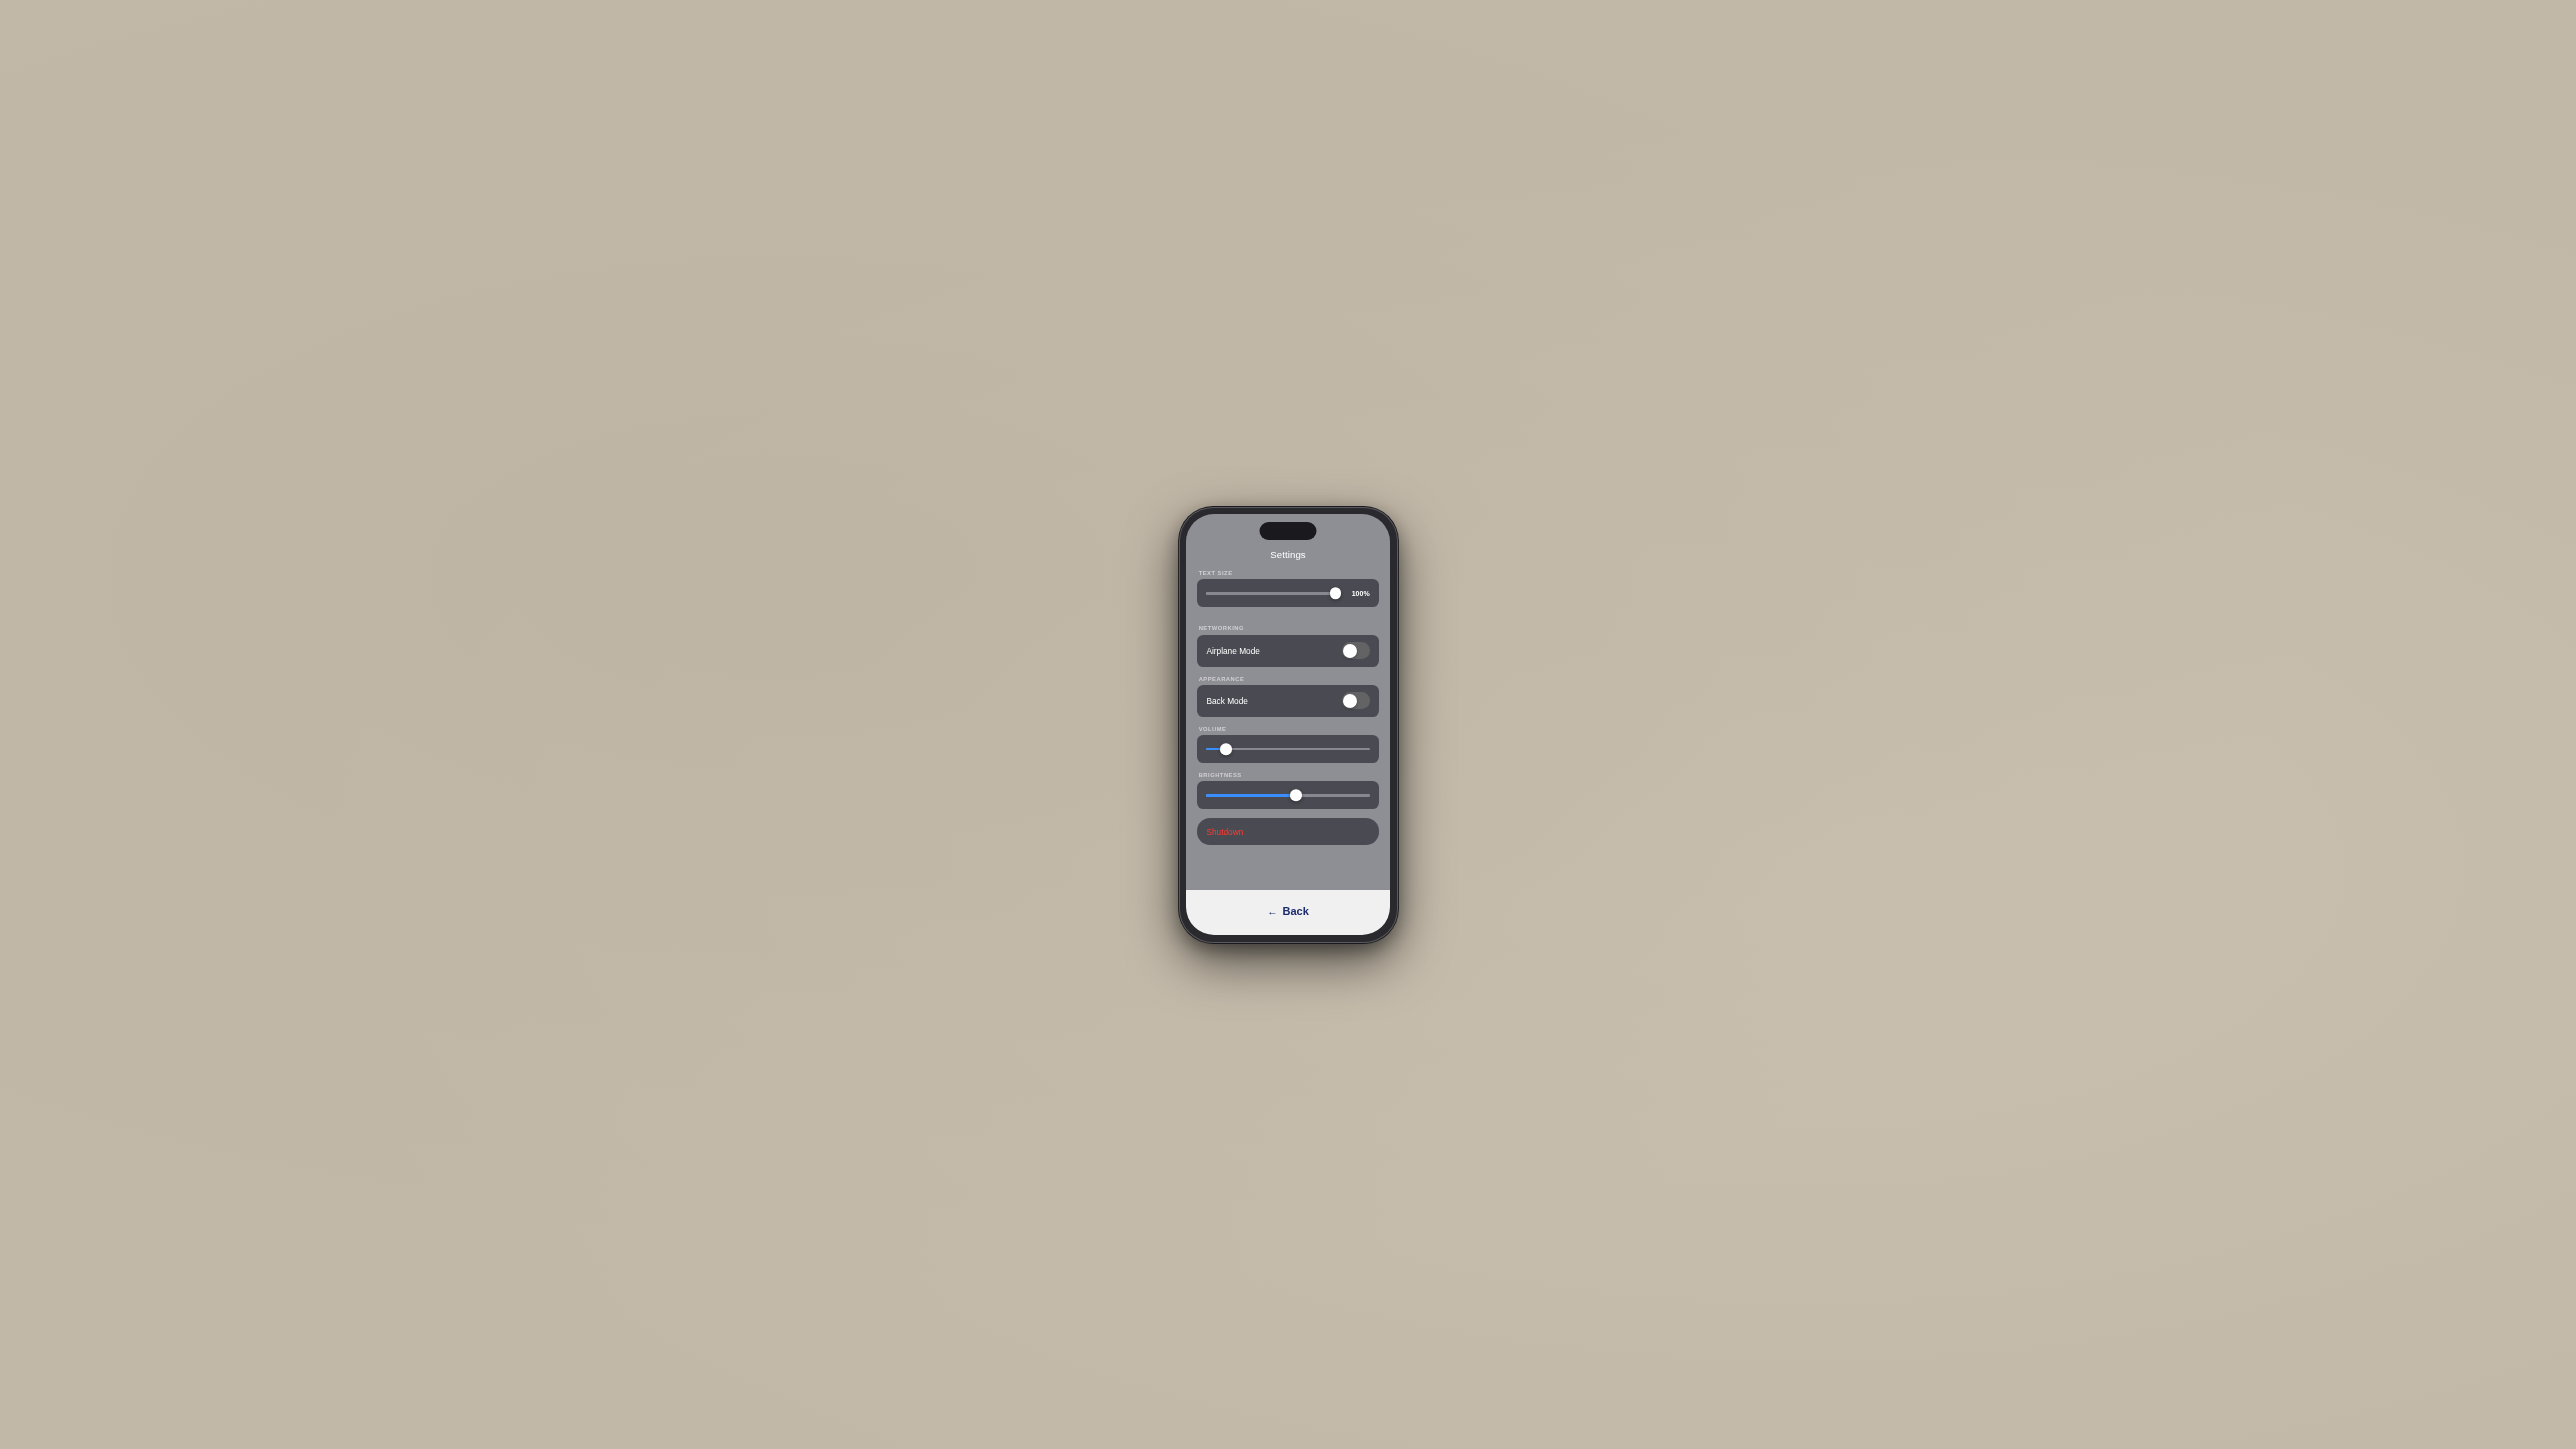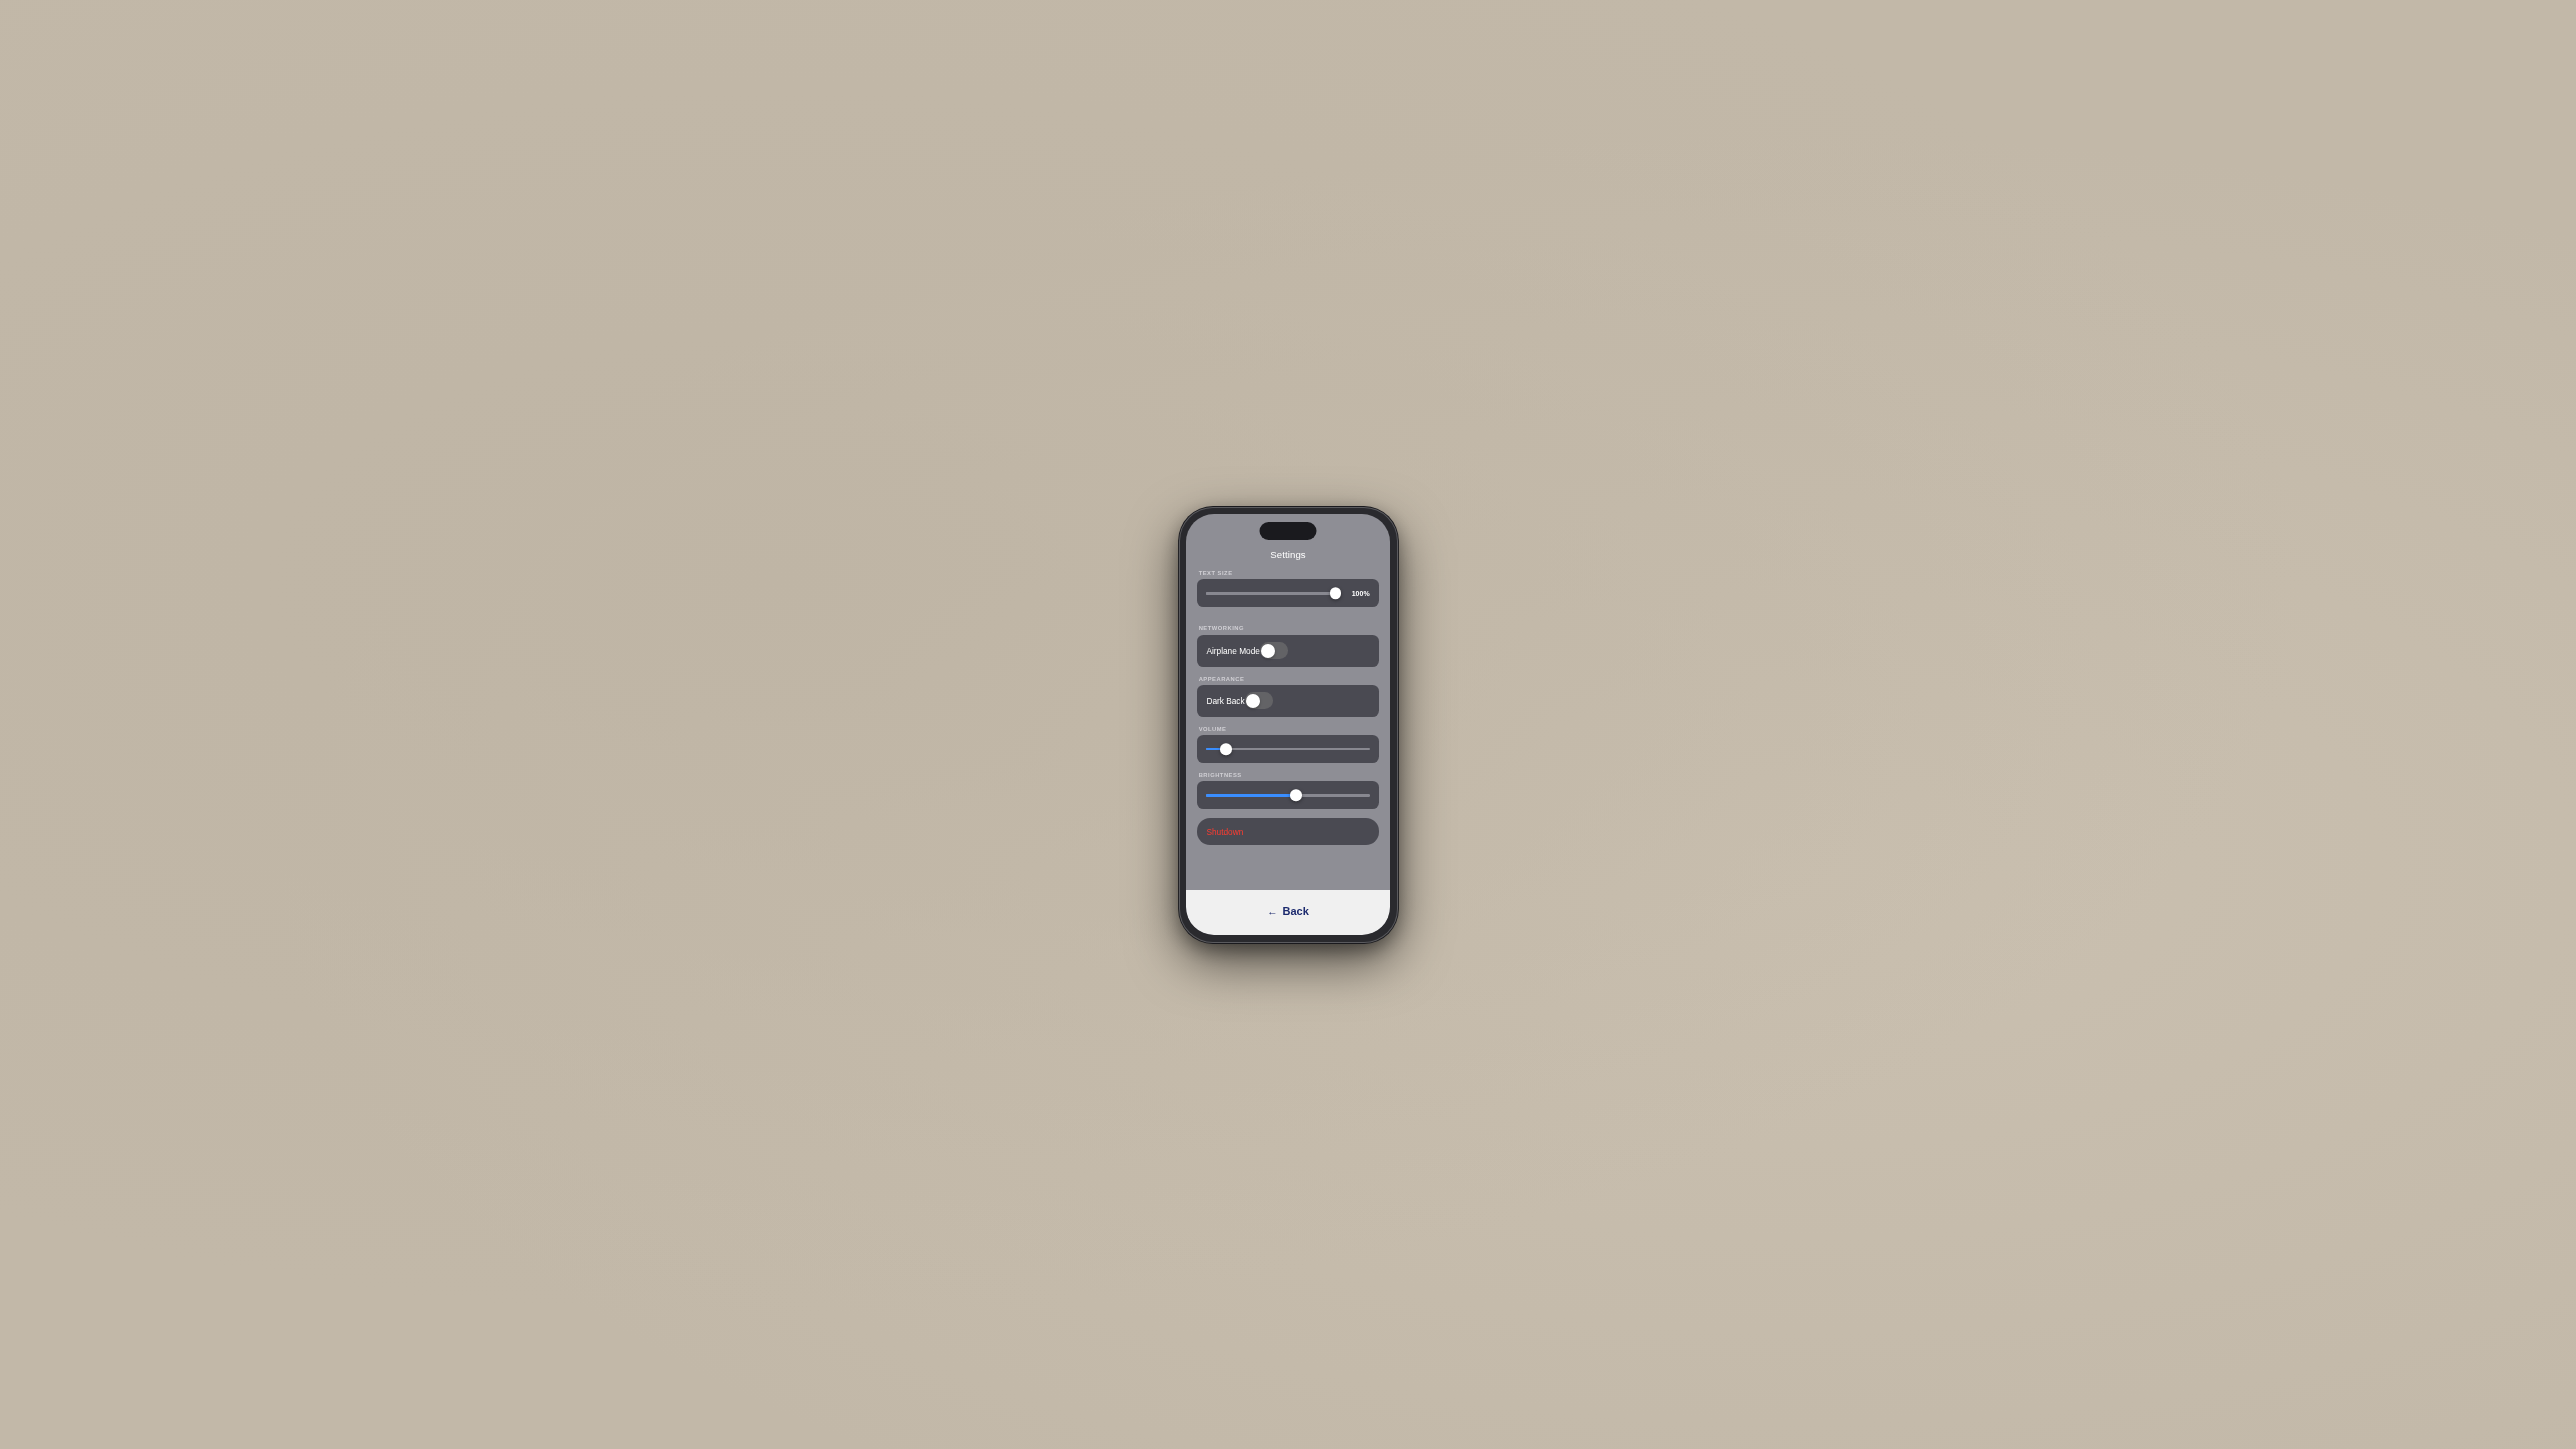--- a/index.html
+++ b/index.html
@@ -181,21 +181,21 @@
       font-weight: 600;
       color: #ffffff;
       min-width: 22px;
       text-align: right;
     }
 
     
     .toggle-row {
       display: flex;
       align-items: center;
-      justify-content: flex-start;
+      justify-content: space-between;
     }
 
     .toggle-label {
       font-size: 8.3px;
       color: #ffffff;
       font-weight: 400;
     }
 
     .toggle {
       width: 28px;
@@ -332,21 +332,21 @@
                   <div class="toggle-knob"></div>
                 </div>
               </div>
             </div>
           </div>
 
           <div>
             <div class="section-label">APPEARANCE</div>
             <div class="settings-card">
               <div class="toggle-row">
-                <span class="toggle-label">Dark Back</span>
+                <span class="toggle-label">Back Mode</span>
                 <div class="toggle">
                   <div class="toggle-knob"></div>
                 </div>
               </div>
             </div>
           </div>
 
           <div>
             <div class="section-label">VOLUME</div>
             <div class="settings-card">

